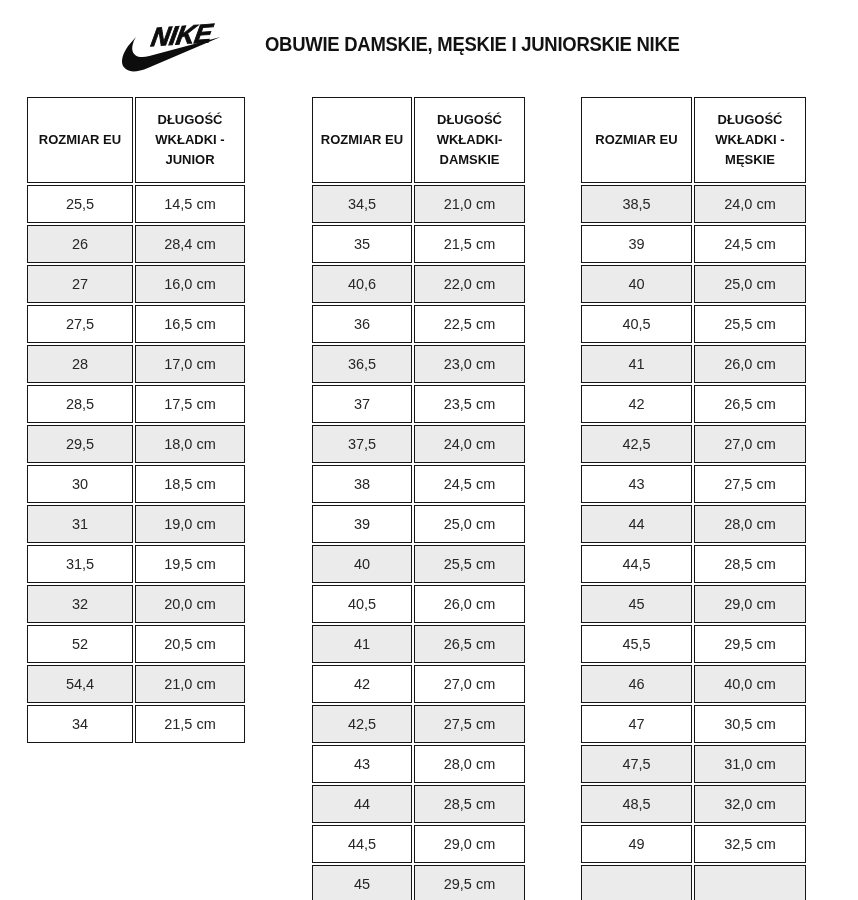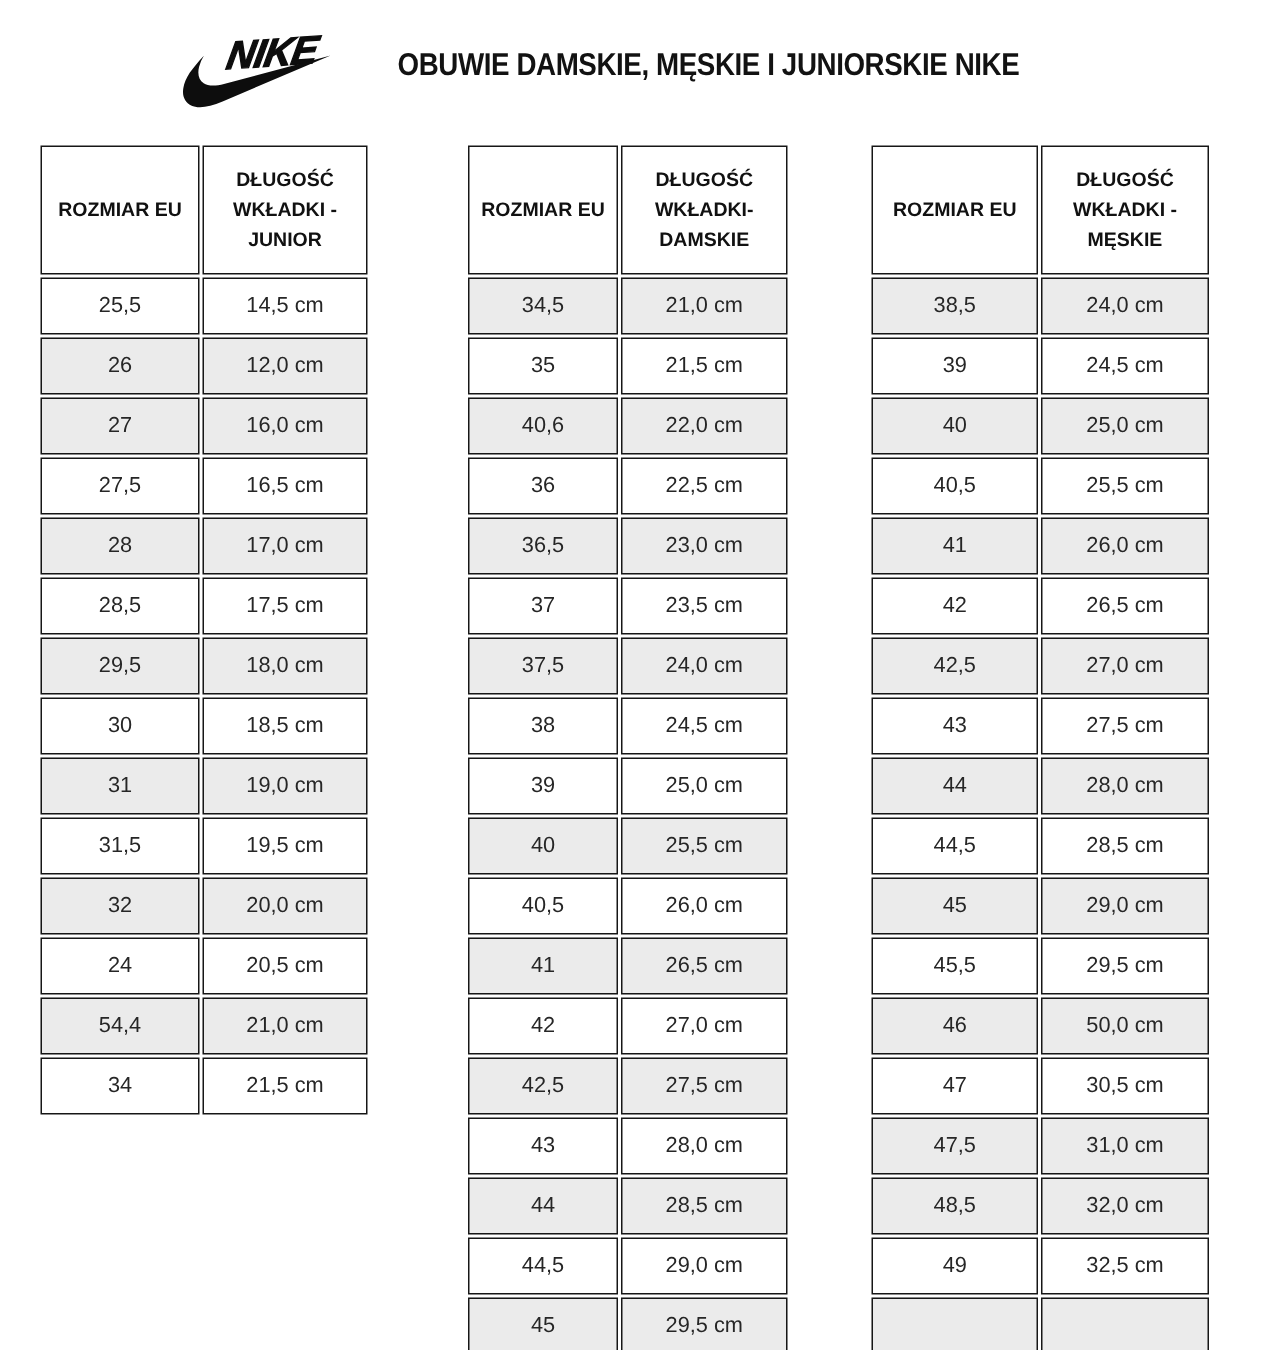--- a/index.html
+++ b/index.html
@@ -84,21 +84,21 @@
 WKŁADKI - JUNIOR</th>
     </tr>
   </thead>
   <tbody>
       <tr>
     <td>25,5</td>
     <td>14,5 cm</td>
   </tr>
       <tr class="shaded">
     <td>26</td>
-    <td>12,0 cm</td>
+    <td>28,4 cm</td>
   </tr>
       <tr class="shaded">
     <td>27</td>
     <td>16,0 cm</td>
   </tr>
       <tr>
     <td>27,5</td>
     <td>16,5 cm</td>
   </tr>
       <tr class="shaded">
@@ -123,21 +123,21 @@
   </tr>
       <tr>
     <td>31,5</td>
     <td>19,5 cm</td>
   </tr>
       <tr class="shaded">
     <td>32</td>
     <td>20,0 cm</td>
   </tr>
       <tr>
-    <td>24</td>
+    <td>52</td>
     <td>20,5 cm</td>
   </tr>
       <tr class="shaded">
     <td>54,4</td>
     <td>21,0 cm</td>
   </tr>
       <tr>
     <td>34</td>
     <td>21,5 cm</td>
   </tr>
@@ -284,21 +284,21 @@
       <tr class="shaded">
     <td>45</td>
     <td>29,0 cm</td>
   </tr>
       <tr>
     <td>45,5</td>
     <td>29,5 cm</td>
   </tr>
       <tr class="shaded">
     <td>46</td>
-    <td>50,0 cm</td>
+    <td>40,0 cm</td>
   </tr>
       <tr>
     <td>47</td>
     <td>30,5 cm</td>
   </tr>
       <tr class="shaded">
     <td>47,5</td>
     <td>31,0 cm</td>
   </tr>
       <tr class="shaded">

